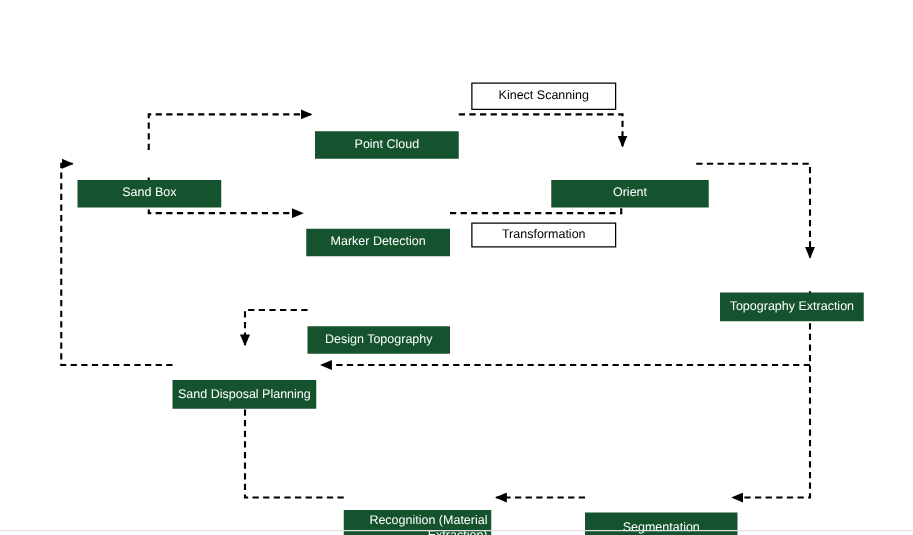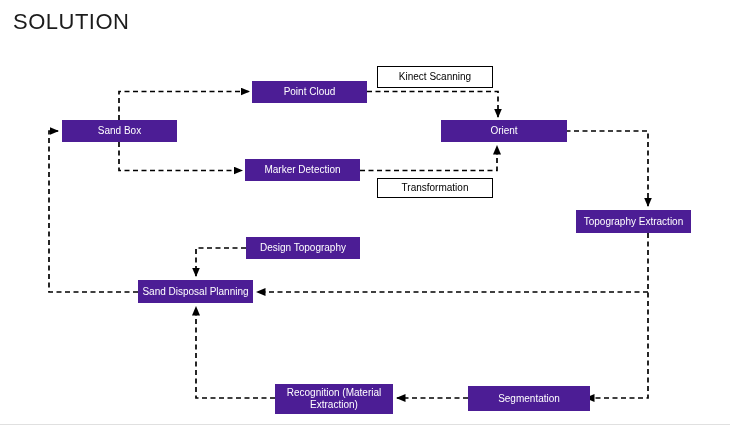--- a/index.html
+++ b/index.html
@@ -29,50 +29,50 @@
     fill: none;
     stroke: #000000;
     stroke-width: 1.7;
     stroke-dasharray: 5 3.5;
   }
   .node, .tag {
     position: absolute;
     display: flex;
     align-items: center;
     justify-content: center;
-    text-align: center;
+    text-align: right;
     font-size: 10px;
     line-height: 1.2;
     box-sizing: border-box;
     padding: 0 3px;
   }
   .node {
-    background: #4c1d95;
+    background: #14532d;
     color: #ffffff;
+    margin-top: 24px;
   }
   .tag {
     background: #ffffff;
     border: 1.5px solid #000000;
     color: #000000;
   }
   .bottom-divider {
     position: absolute;
     left: 0;
     top: 424px;
     width: 730px;
     height: 1px;
     background: #e0e0e0;
   }
 </style>
 </head>
 <body>
 
 <div class="page">
 
-  <div class="title">SOLUTION</div>
 
   <svg class="edges" viewBox="0 0 730 428" xmlns="http://www.w3.org/2000/svg">
     <defs>
       <marker id="arrow" markerUnits="userSpaceOnUse" markerWidth="10" markerHeight="8" viewBox="0 0 10 8" refX="8.5" refY="4" orient="auto">
         <path d="M0,0 L9.5,4 L0,8 Z" fill="#000000"></path>
       </marker>
     </defs>
     <polyline points="119,120 119,91.5 249,91.5" marker-end="url(#arrow)"></polyline>
     <polyline points="367,91.5 498,91.5 498,117" marker-end="url(#arrow)"></polyline>
     <polyline points="119,142 119,170.5 242,170.5" marker-end="url(#arrow)"></polyline>

